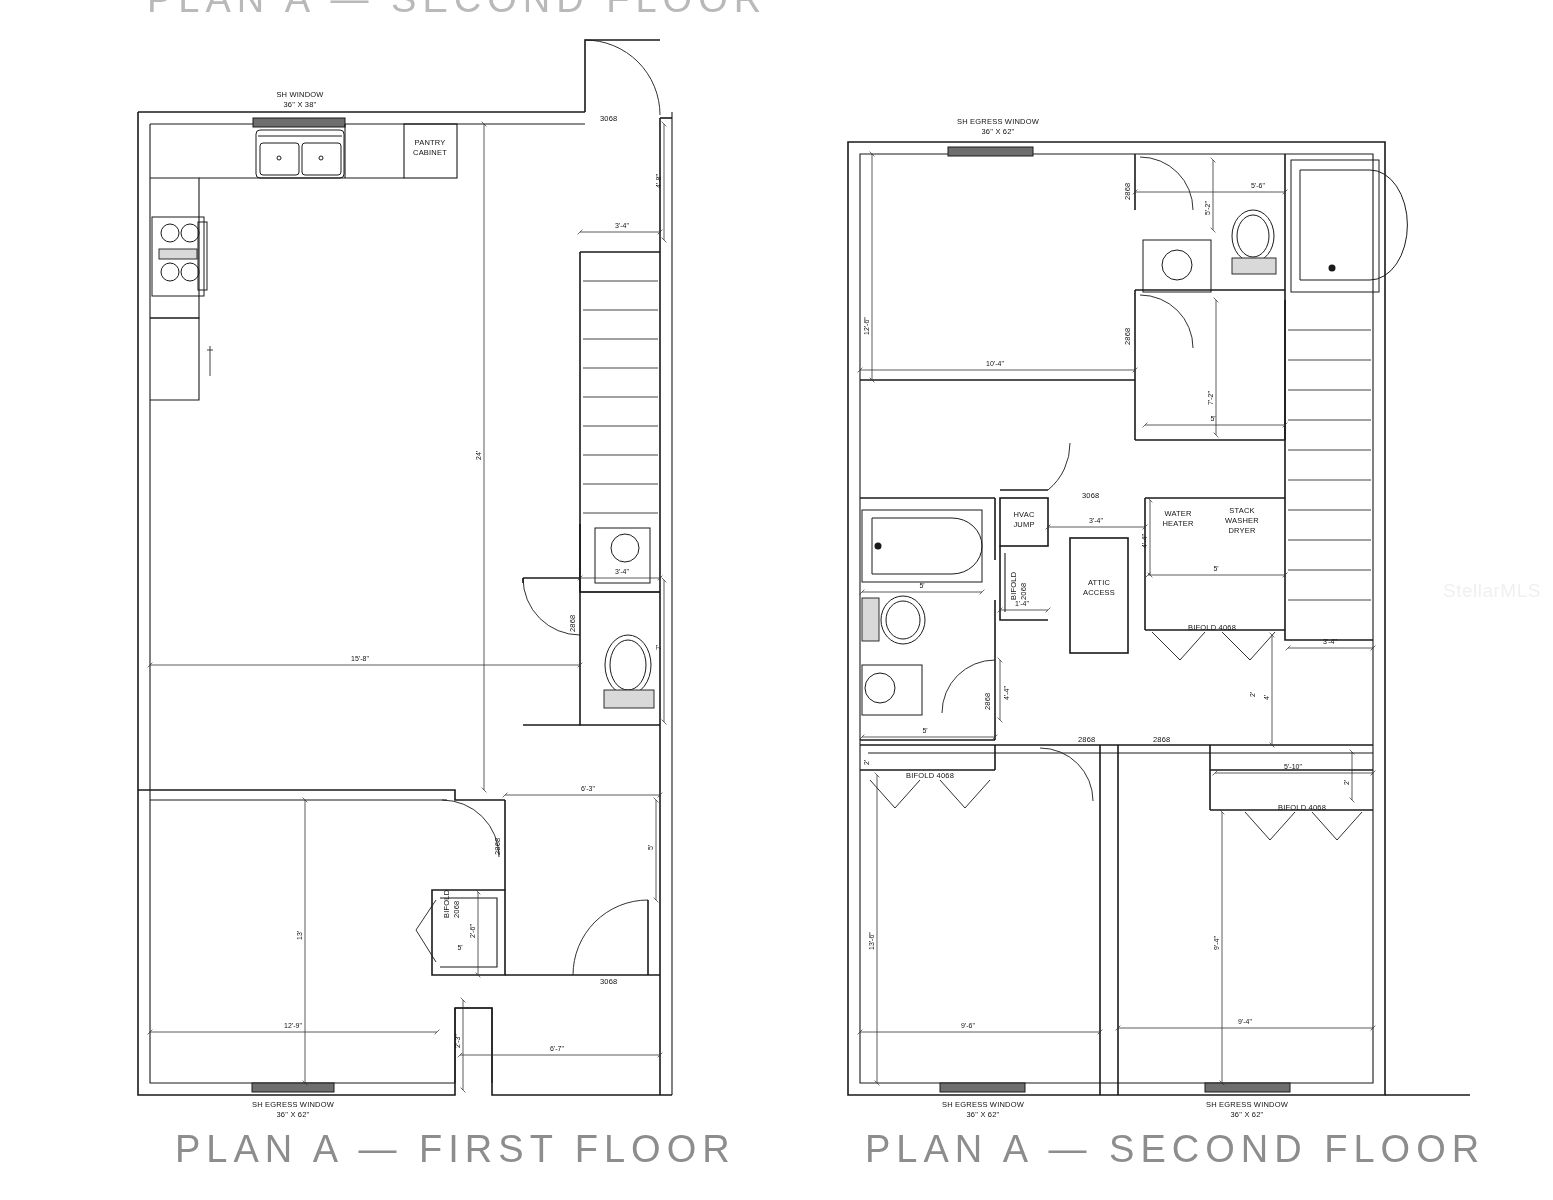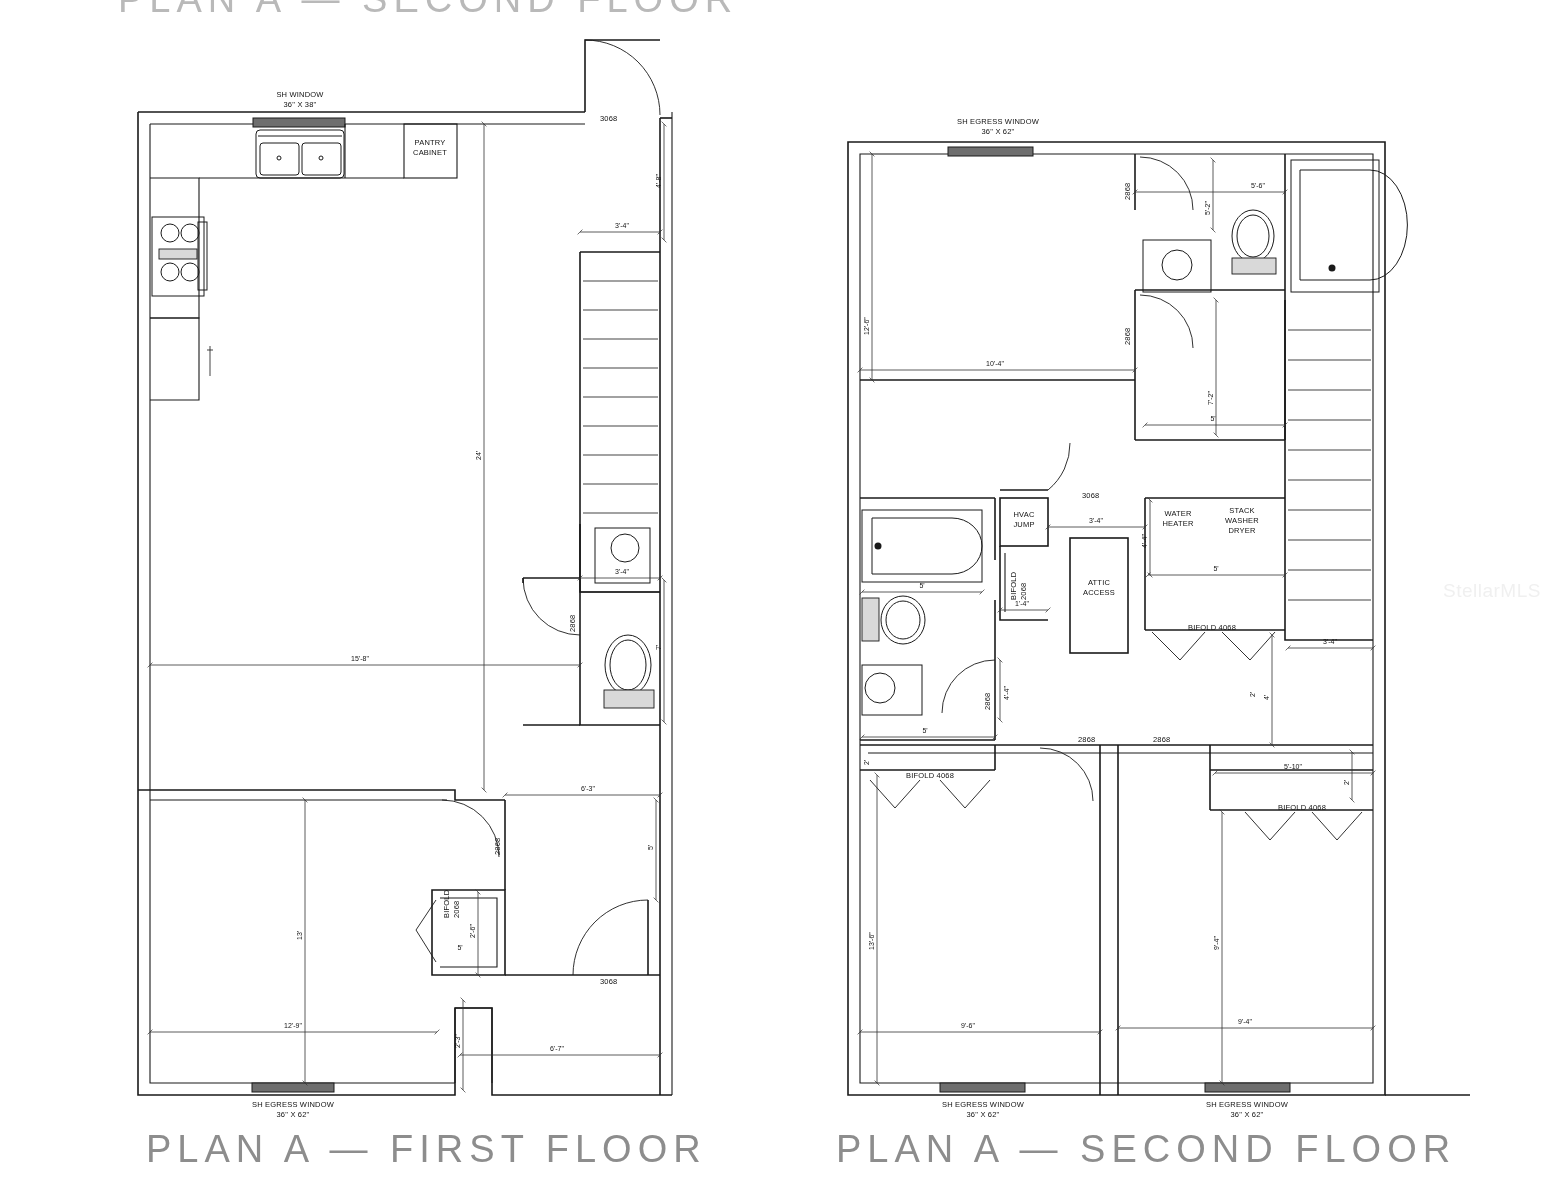--- a/index.html
+++ b/index.html
@@ -27,20 +27,21 @@
     height: 1200px;
   }
   .plan-title {
     position: absolute;
     color: #8d8d8d;
     font-family: "Liberation Sans", sans-serif;
     font-size: 38px;
     letter-spacing: 6px;
     white-space: nowrap;
     font-weight: 400;
+    margin-left: 29px;
   }
   #title-first  { left: 146px; top: 1128px; }
   #title-second { left: 836px; top: 1128px; }
   #title-clipped {
     left: 118px;
     top: -22px;
     color: #b9b9b9;
   }
   .watermark {
     position: absolute;

